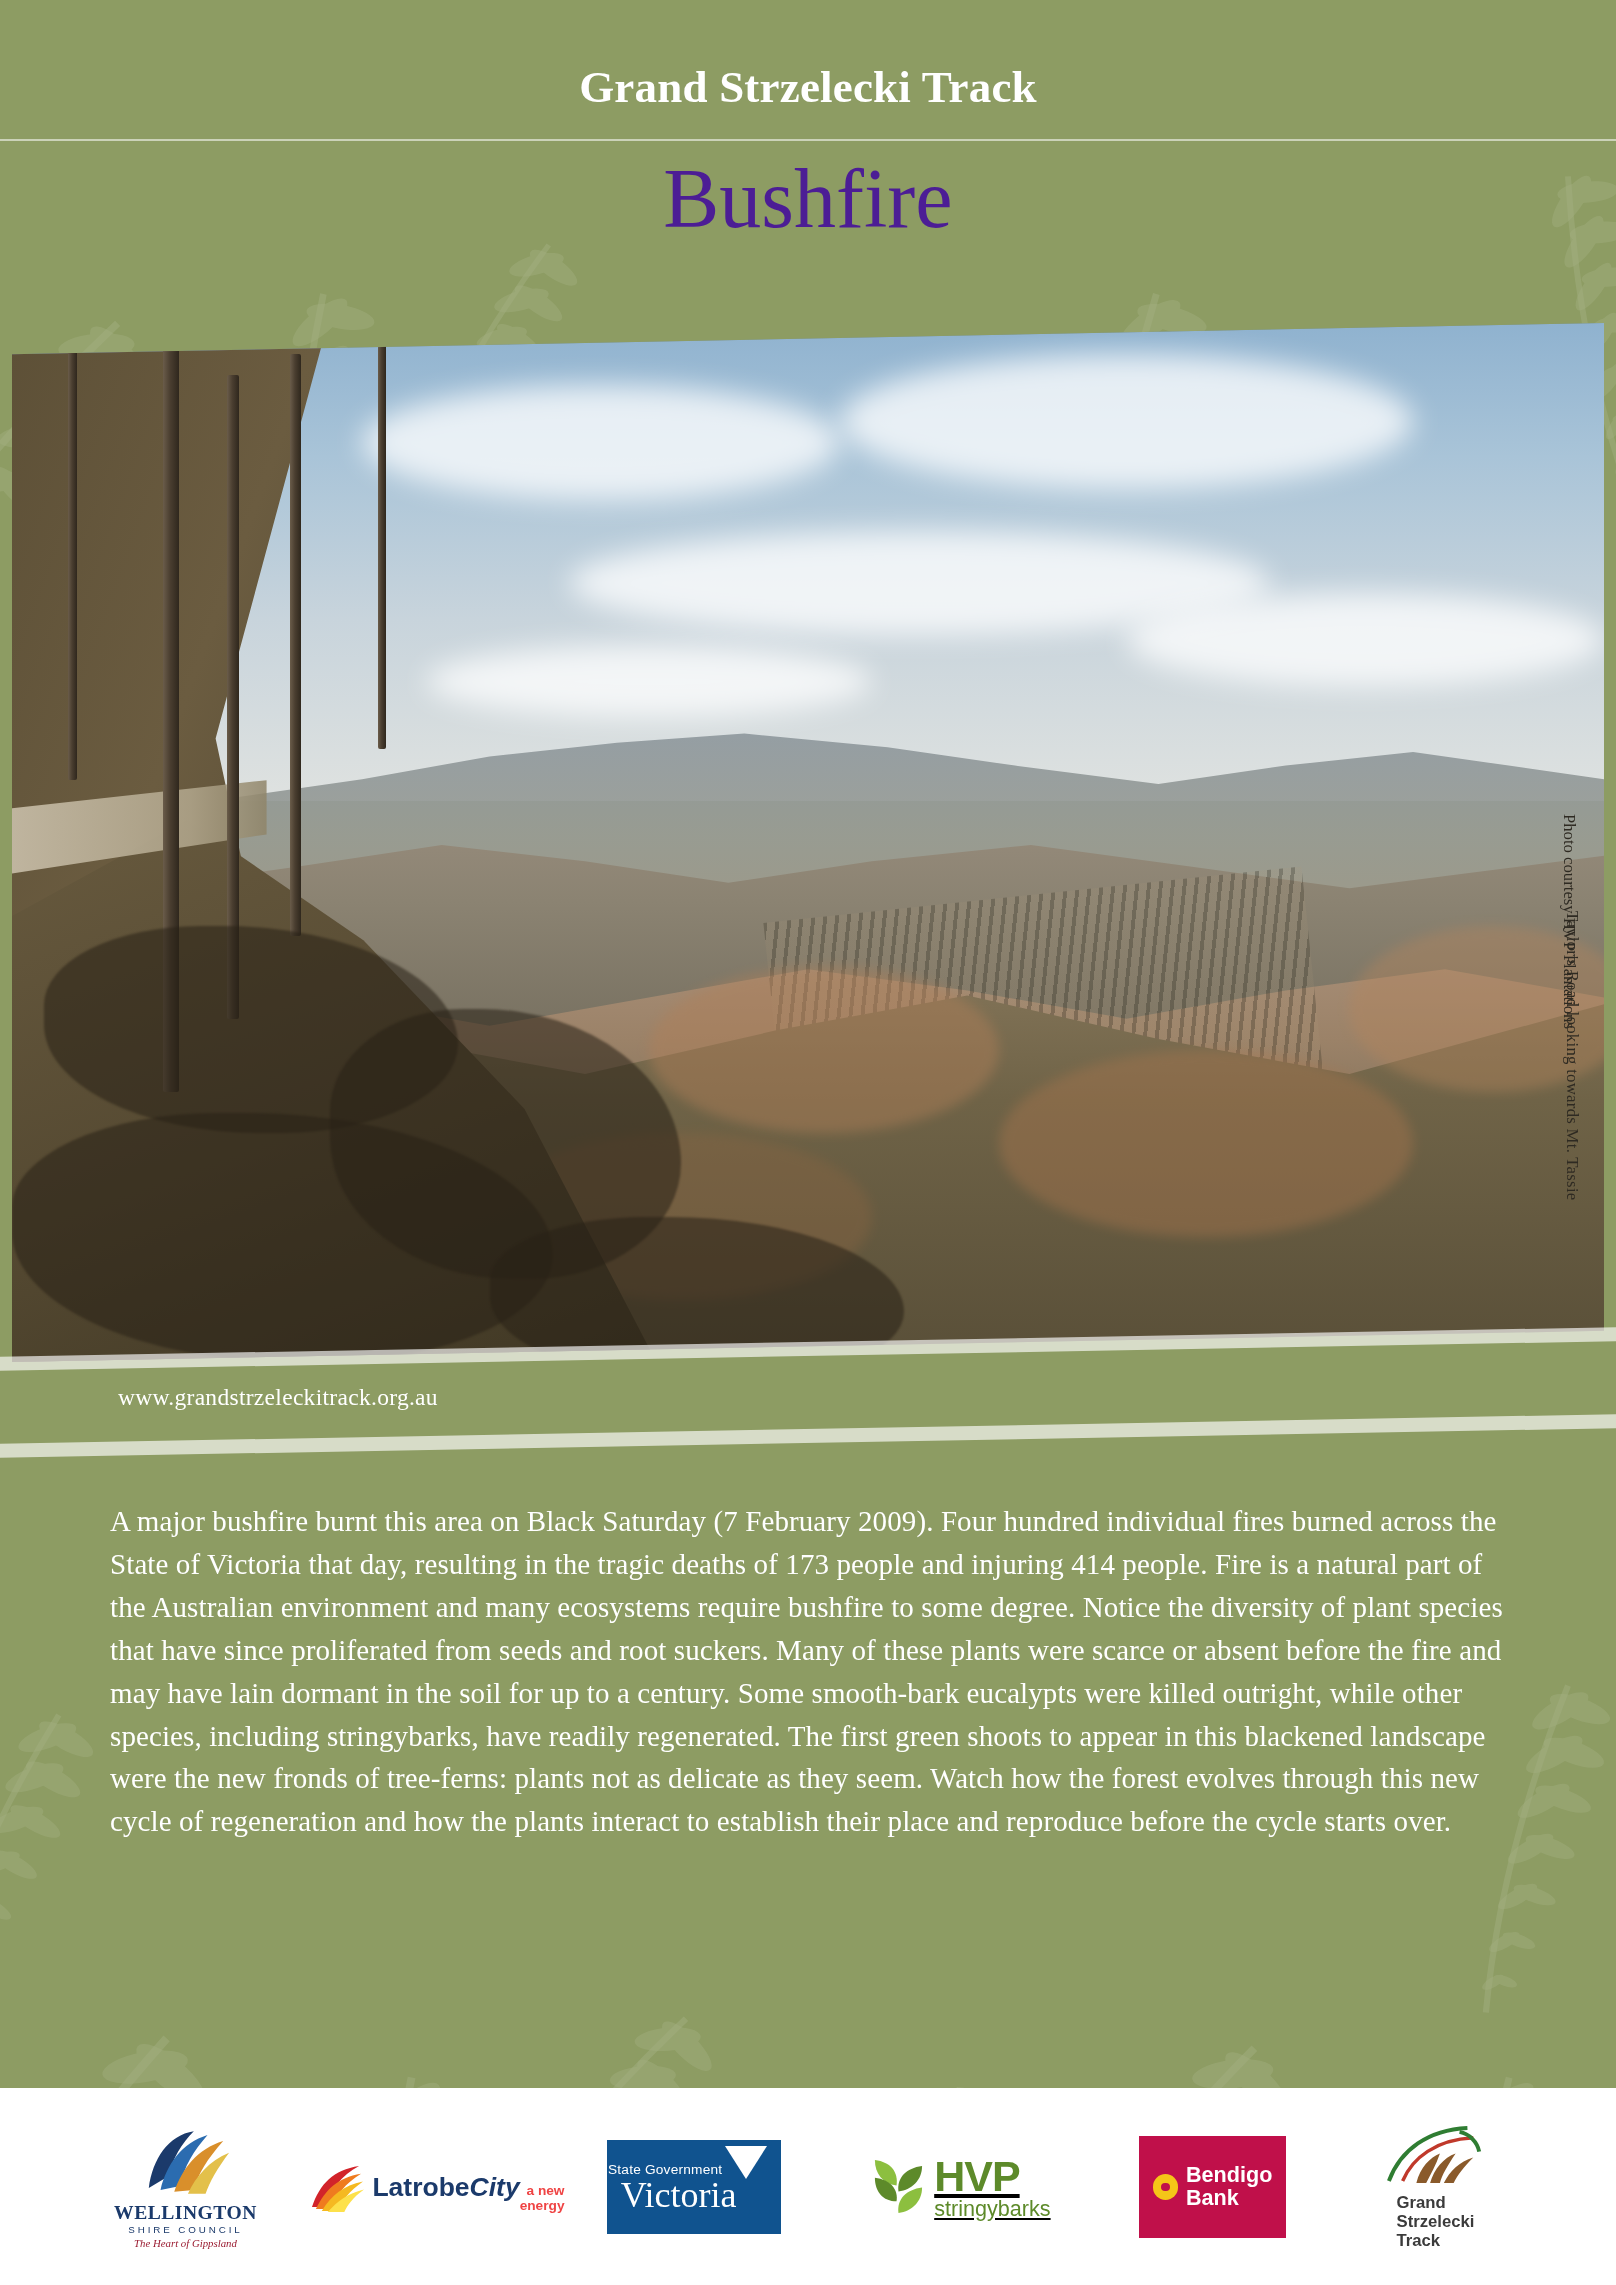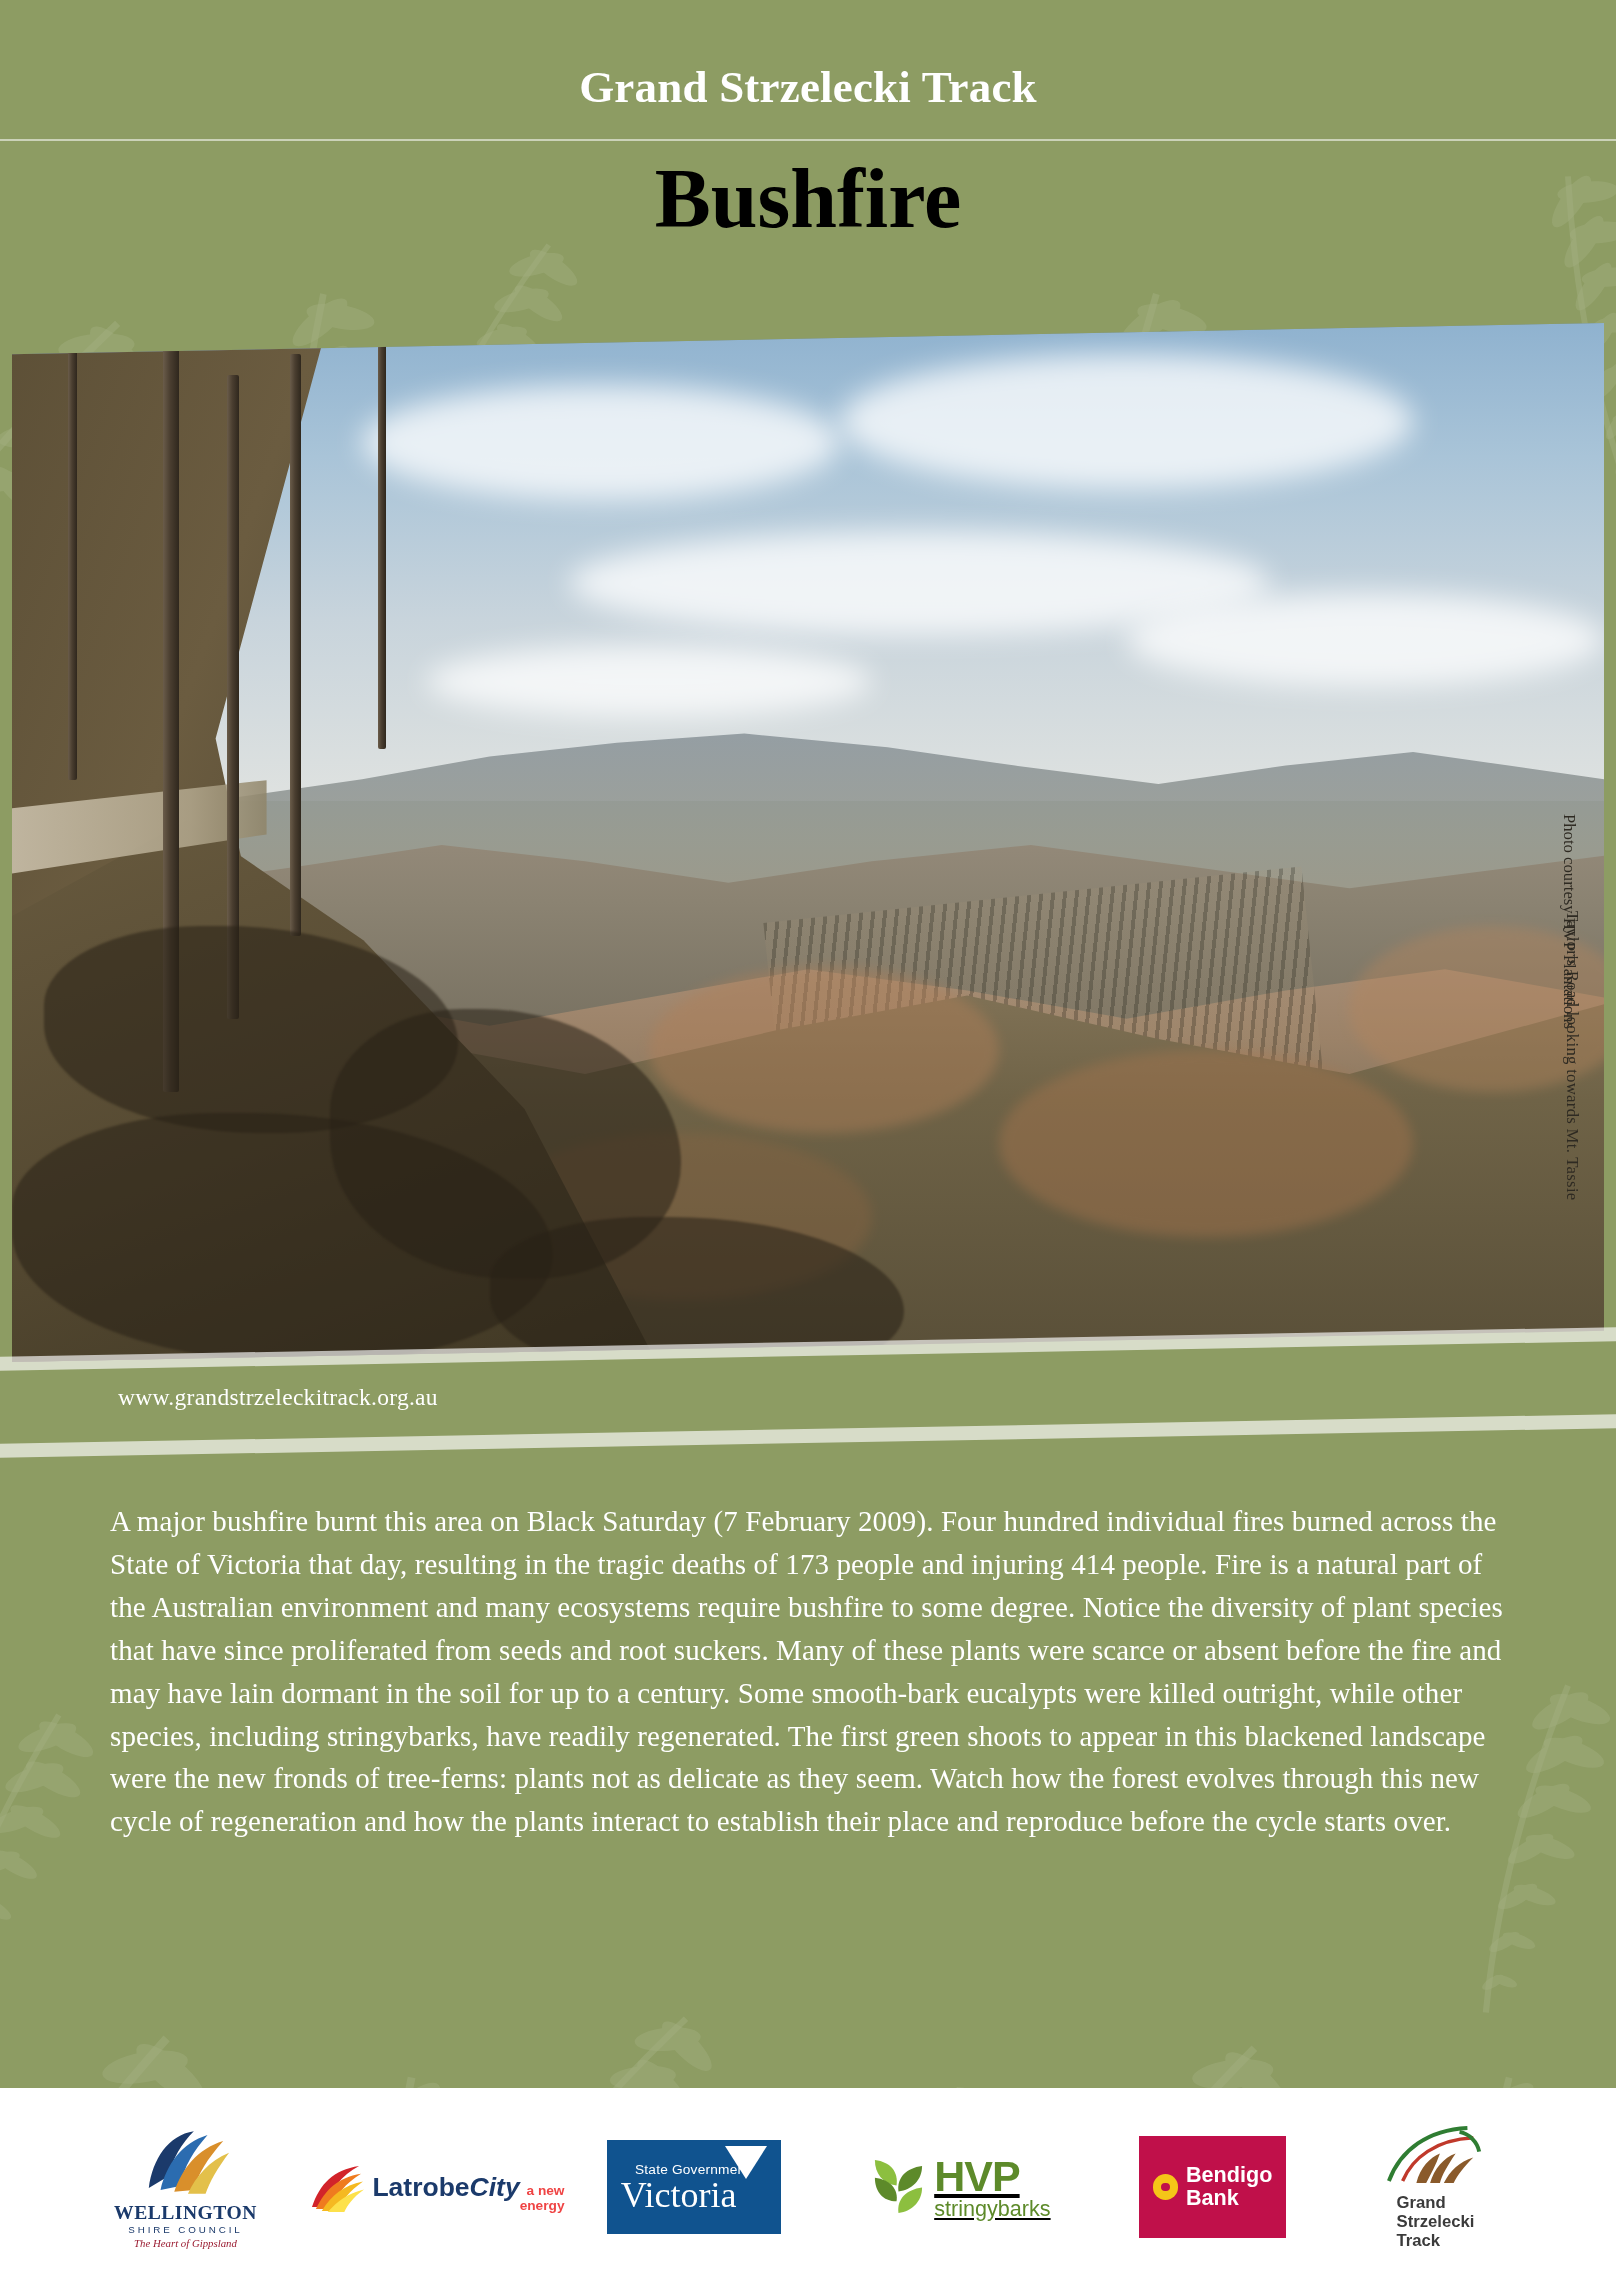--- a/index.html
+++ b/index.html
@@ -46,23 +46,22 @@
     height: 2px;
     background: rgba(255,255,255,.55);
   }
   .header-subject {
     position: absolute;
     top: 155px;
     left: 0;
     width: 100%;
     text-align: center;
     font-size: 84px;
-    color: #000000;
+    color: #4c1d95;
     line-height: 1.05;
-    font-weight: bold;
   }
 
   
   .photo-band {
     position: relative;
     width: 100%;
     height: 1127px;
     margin-top: 0;
   }
   .photo-clip {
@@ -394,21 +393,21 @@
           <path d="M20 51 C30 40 40 32 57 28 C46 36 40 44 37 51 Z" fill="#fde14b"></path>
         </svg>
         <div class="lat-name"><span>Latrobe</span><i>City</i></div>
       </div>
       <div class="lat-tag">a new energy</div>
     </div>
   </div>
 
   <div class="logo logo-victoria">
     <div class="vic-chev"></div>
-    <div class="vic-top" style="align-self:flex-start; padding-left:28px;">State Government</div>
+    <div class="vic-top" style="align-self:flex-start; padding-left:1px;">State Government</div>
     <div class="vic-main" style="align-self:flex-start; padding-left:13.7px;">Victoria</div>
   </div>
 
   <div class="logo logo-hvp">
     <svg class="hvp-leaves" viewBox="0 0 58 64">
       <path d="M28 30 C14 28 6 18 6 4 C22 6 30 16 28 30 Z" fill="#8cbf3f"></path>
       <path d="M30 36 C44 34 54 24 54 10 C38 12 28 22 30 36 Z" fill="#5d8a2a"></path>
       <path d="M28 46 C14 46 6 36 6 22 C22 24 30 34 28 46 Z" fill="#5d8a2a"></path>
       <path d="M30 58 C44 56 54 46 54 32 C38 34 28 44 30 58 Z" fill="#8cbf3f"></path>
     </svg>

